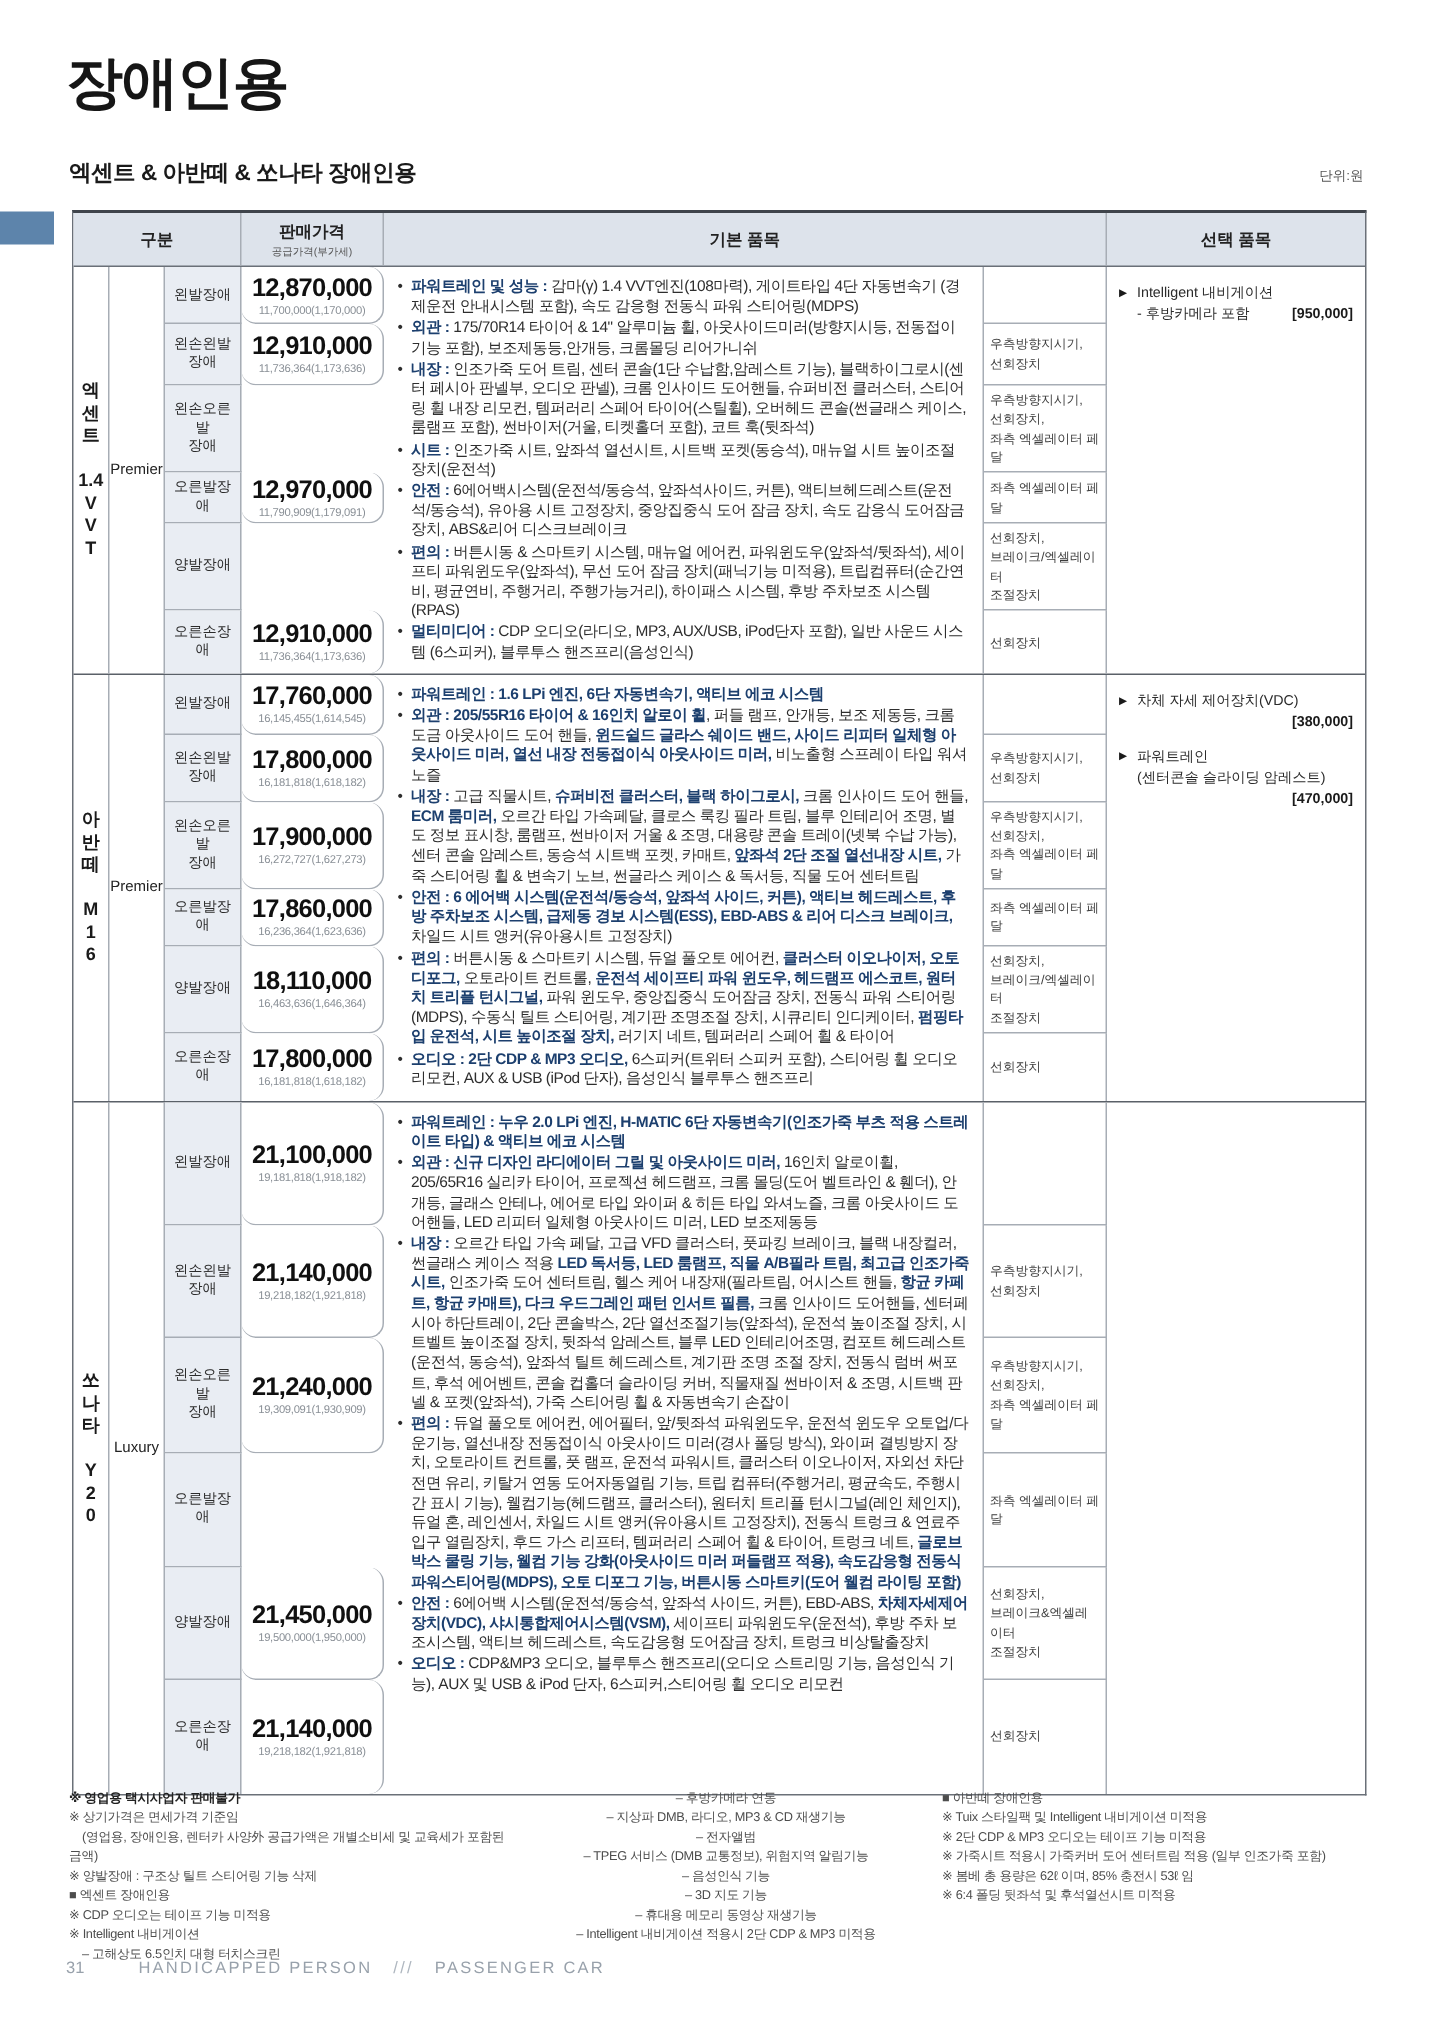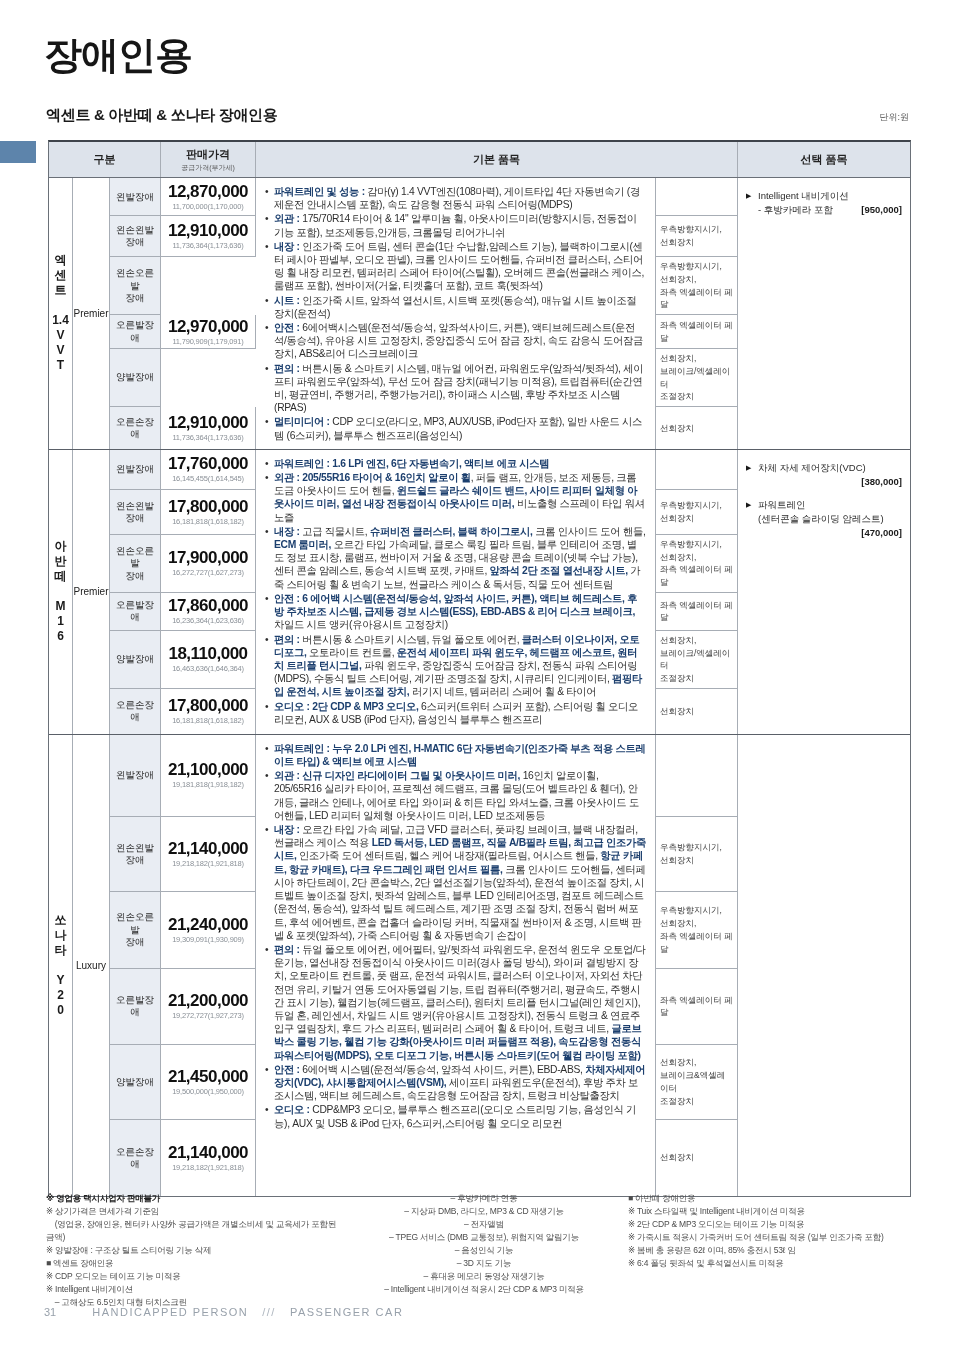--- a/index.html
+++ b/index.html
@@ -46,21 +46,21 @@
   .cell { border-right:1px solid #a7adb5; border-bottom:1px solid #a7adb5;
           display:flex; align-items:center; justify-content:center; }
   .cell.last, .cell.span { border-bottom:none; }
   .cell.optc { border-right:none; }
 
   .model { grid-column:1; grid-row:1/7; font-size:12px; font-weight:bold; color:#1a1a1a;
            white-space:pre-line; text-align:center; line-height:1.25; }
   .trim  { grid-column:2; grid-row:1/7; font-size:10px; color:#222; }
   .dis   { grid-column:3; background:#e9edf3; font-size:9.5px; color:#2b2b2b;
            white-space:pre-line; text-align:center; line-height:1.3; padding:2px; }
-  .prcc  { grid-column:4; flex-direction:column; padding:2px 4px; }
+  .prcc  { grid-column:4; flex-direction:column; padding:2px 4px;border-radius:10px; }
   .pmain { font-size:17px; font-weight:bold; color:#101010; letter-spacing:-0.5px; line-height:1.05; }
   .psub  { font-size:7.5px; color:#8a9097; margin-top:1px; letter-spacing:-0.2px; }
   .basc  { grid-column:5; grid-row:1/7; align-items:flex-start; padding:7px 9px 6px 9px; }
   .devc  { grid-column:6; font-size:8.5px; color:#3c3c3c; white-space:pre-line;
            justify-content:flex-start; text-align:left; padding:3px 4px; line-height:1.5; }
   .optc  { grid-column:7; grid-row:1/7; flex-direction:column; justify-content:flex-start;
            align-items:stretch; padding:6px 8px; }
 
   .basic-list { list-style:none; width:100%; font-size:10.3px; line-height:13.2px; color:#2e2e2e; }
   .basic-list li { display:flex; margin:0 0 1px 0; }
@@ -347,24 +347,20 @@
 장애</div>
       <div class="cell prcc" style="grid-row:3">
         <div class="pmain">21,240,000</div>
         <div class="psub">19,309,091(1,930,909)</div>
       </div>
       <div class="cell devc" style="grid-row:3">우측방향지시기,
 선회장치,
 좌측 엑셀레이터 페달</div>
 
       <div class="cell dis" style="grid-row:4">오른발장애</div>
-      <div class="cell prcc" style="grid-row:4">
-        <div class="pmain">21,200,000</div>
-        <div class="psub">19,272,727(1,927,273)</div>
-      </div>
       <div class="cell devc" style="grid-row:4">좌측 엑셀레이터 페달</div>
 
       <div class="cell dis" style="grid-row:5">양발장애</div>
       <div class="cell prcc" style="grid-row:5">
         <div class="pmain">21,450,000</div>
         <div class="psub">19,500,000(1,950,000)</div>
       </div>
       <div class="cell devc" style="grid-row:5">선회장치,
 브레이크&amp;엑셀레이터
 조절장치</div>

